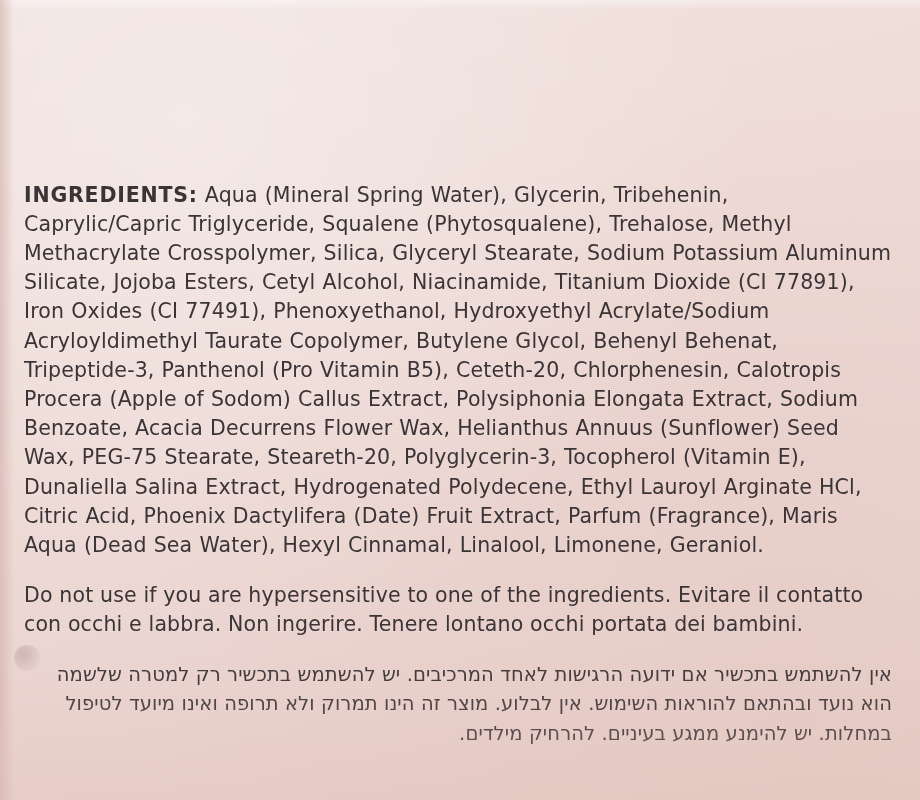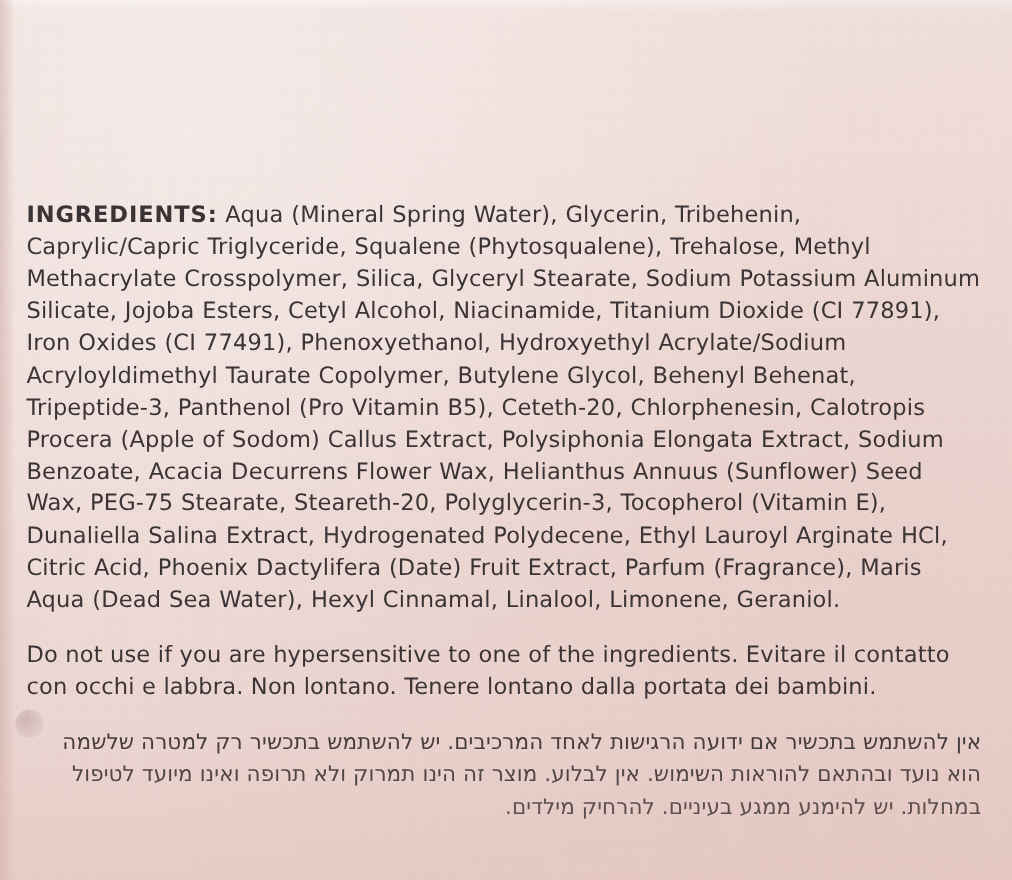--- a/index.html
+++ b/index.html
@@ -108,21 +108,21 @@
 
 <div class="label-panel">
   <div class="top-edge"></div>
   <div class="left-edge"></div>
   <div class="grain"></div>
 
   <div class="content">
 
     <p class="ingredients-block"><span class="lead">INGREDIENTS:</span><span> Aqua (Mineral Spring Water), Glycerin, Tribehenin, Caprylic/Capric Triglyceride, Squalene (Phytosqualene), Trehalose, Methyl Methacrylate Crosspolymer, Silica, Glyceryl Stearate, Sodium Potassium Aluminum Silicate,  Jojoba Esters, Cetyl Alcohol, Niacinamide, Titanium Dioxide (CI 77891), Iron Oxides (CI 77491), Phenoxyethanol, Hydroxyethyl Acrylate/Sodium Acryloyldimethyl Taurate Copolymer, Butylene Glycol, Behenyl Behenat, Tripeptide-3, Panthenol (Pro Vitamin B5), Ceteth-20, Chlorphenesin, Calotropis Procera (Apple of Sodom) Callus Extract, Polysiphonia Elongata Extract, Sodium Benzoate, Acacia Decurrens Flower Wax, Helianthus Annuus (Sunflower) Seed Wax, PEG-75 Stearate, Steareth-20, Polyglycerin-3, Tocopherol (Vitamin E), Dunaliella Salina Extract, Hydrogenated Polydecene, Ethyl Lauroyl Arginate HCl, Citric Acid, Phoenix Dactylifera (Date) Fruit Extract, Parfum (Fragrance), Maris Aqua (Dead Sea Water), Hexyl Cinnamal, Linalool, Limonene, Geraniol.</span></p>
 
-    <p class="warning-latin"><span>Do not use if you are hypersensitive to one of the ingredients.</span> <span>Evitare il contatto con occhi e labbra. Non lontano. Tenere lontano dalla portata dei bambini.</span></p>
+    <p class="warning-latin"><span>Do not use if you are hypersensitive to one of the ingredients.</span> <span>Evitare il contatto con occhi e labbra. Non ingerire. Tenere lontano occhi portata dei bambini.</span></p>
 
     <p class="warning-hebrew">אין להשתמש בתכשיר אם ידועה הרגישות לאחד המרכיבים. יש להשתמש בתכשיר רק למטרה שלשמה הוא נועד ובהתאם להוראות השימוש. אין לבלוע. מוצר זה הינו תמרוק ולא תרופה ואינו מיועד לטיפול במחלות. יש להימנע ממגע בעיניים. להרחיק מילדים.</p>
 
   </div>
 
   <div class="corner-mark"></div>
   <div class="bottom-shade"></div>
 </div>
 
 </body></html>

